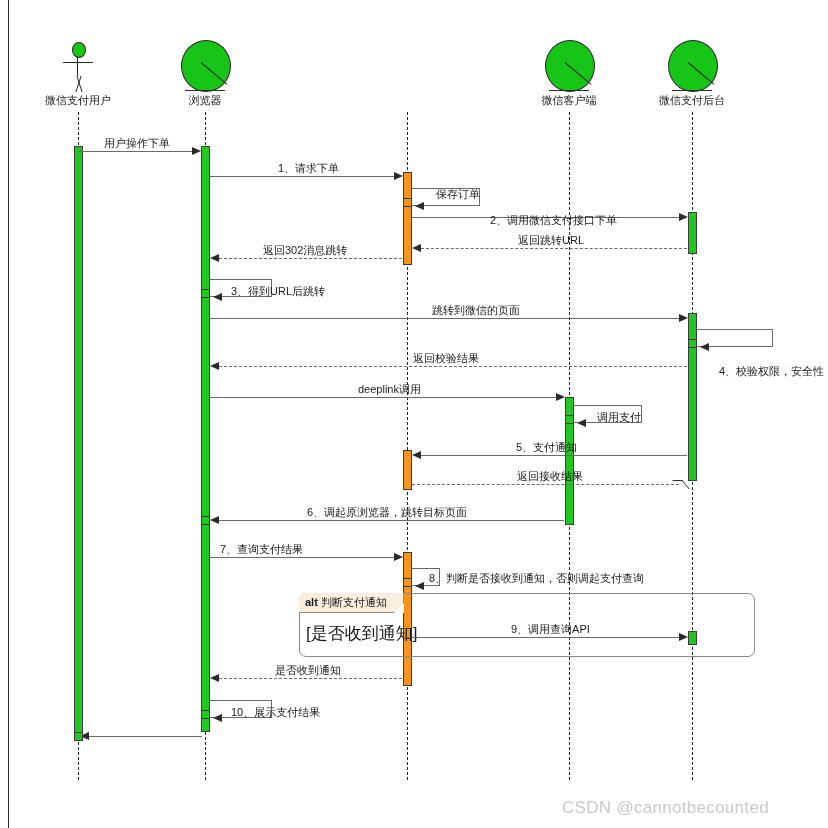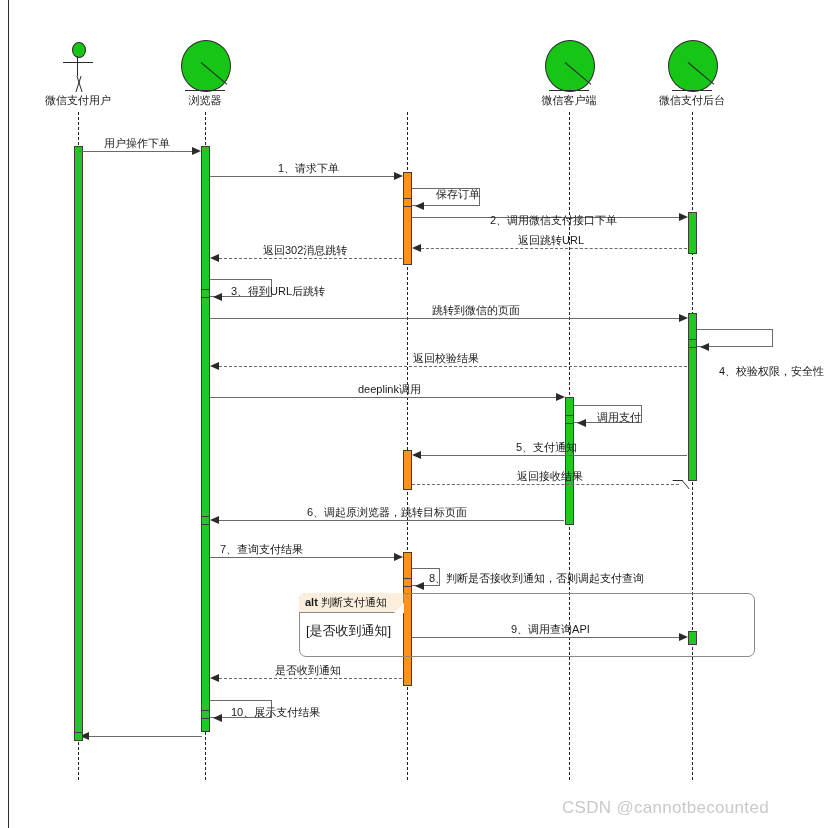--- a/index.html
+++ b/index.html
@@ -159,21 +159,21 @@
   .frag-tab .kw { font-weight: bold; }
   .frag-tab .corner {
     position: absolute;
     right: -1px; bottom: -1px;
     width: 0; height: 0;
     border-left: 10px solid transparent;
     border-bottom: 10px solid #ffffff;
   }
   .frag-guard {
     position: absolute;
-    font-size: 13px;
+    font-size: 17px;
     color: #1a1a1a;
     white-space: nowrap;
   }
   
   .watermark {
     position: absolute;
     font-size: 17px;
     color: #c9c9c9;
     white-space: nowrap;
     letter-spacing: 0.3px;

